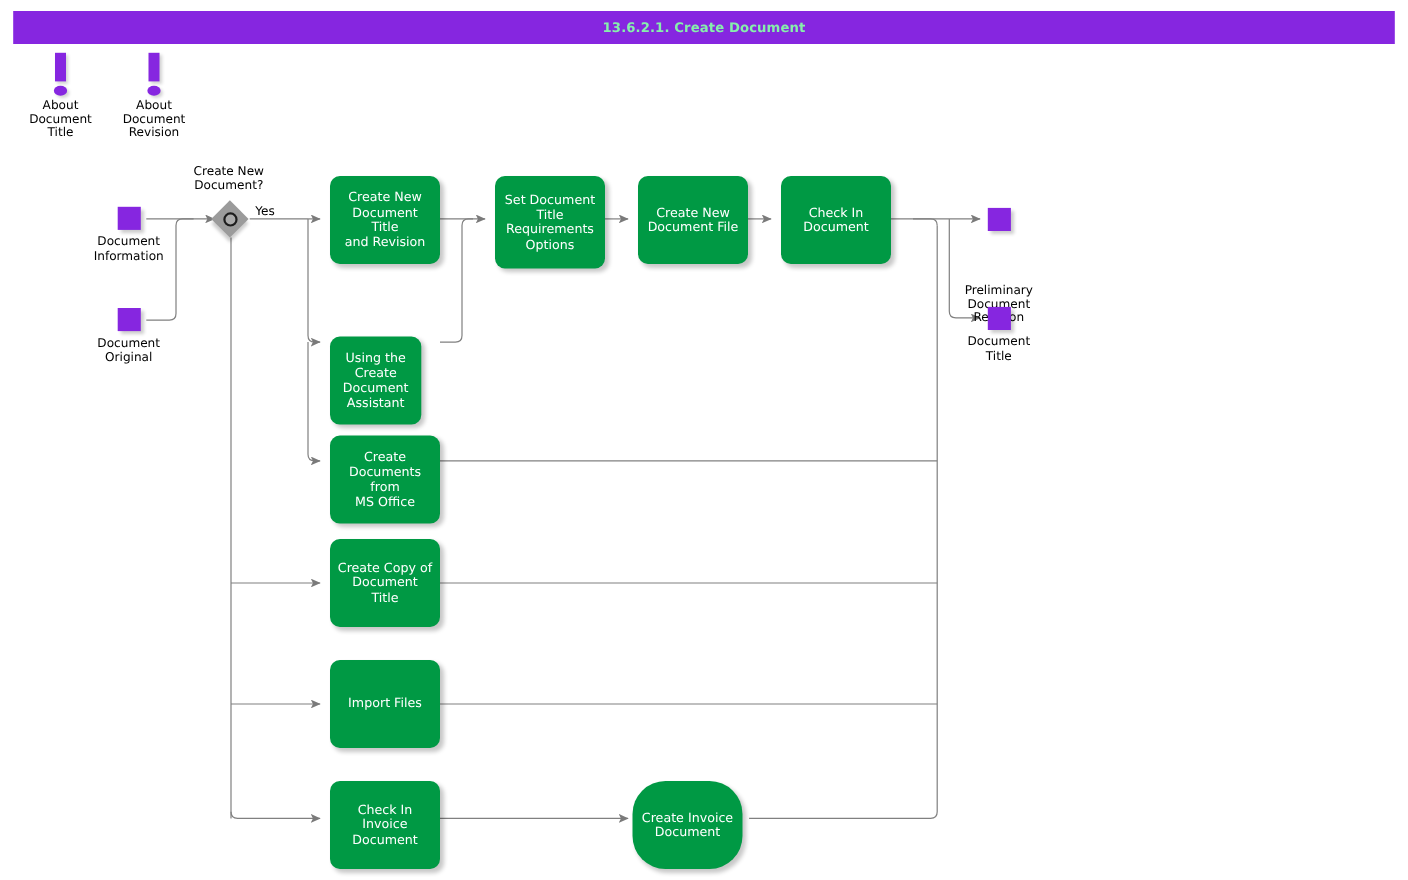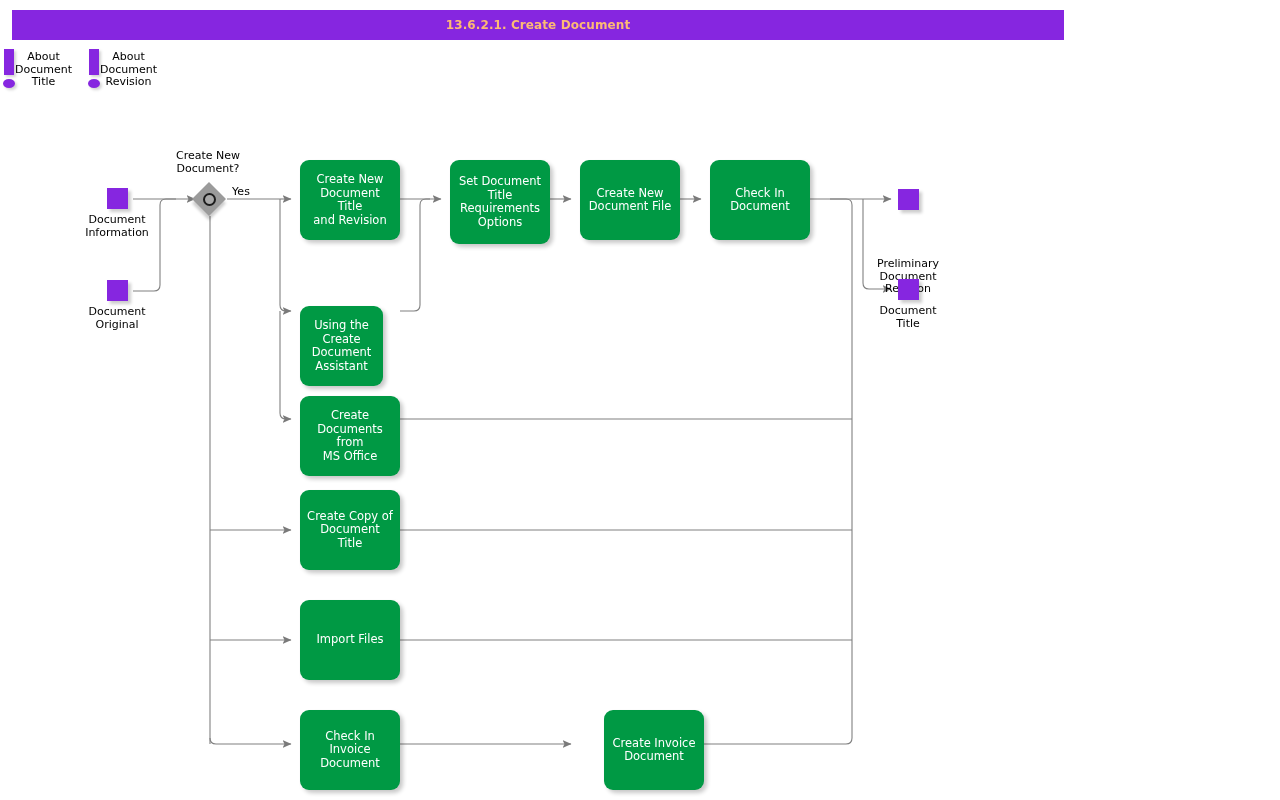--- a/index.html
+++ b/index.html
@@ -16,24 +16,24 @@
     width: 1280px;
     height: 800px;
     background: #ffffff;
     overflow: hidden;
   }
   
   .titlebar {
     position: absolute;
     left: 12px;
     top: 10px;
-    width: 1052px;
+    width: 1256px;
     height: 30px;
     background: #8626E0;
-    color: #fdba74;
+    color: #86efac;
     font-size: 12px;
     font-weight: bold;
     display: flex;
     align-items: center;
     justify-content: center;
     letter-spacing: 0.1px;
   }
   
   #wires {
     position: absolute;
@@ -80,21 +80,21 @@
     line-height: 12.5px;
     color: #000000;
     text-align: center;
     white-space: pre-line;
   }
   
   .note {
     position: absolute;
     width: 104px;
     display: flex;
-    flex-direction: row;
+    flex-direction: column;
     align-items: center;
   }
   .note .bang {
     position: relative;
     width: 12px;
     height: 39px;
   }
   .note .bang .bar {
     position: absolute;
     left: 1px;
@@ -310,18 +310,18 @@
   <div class="proc" style="left:300px; top:600px; width:100px; height:80px;">
     <span style="white-space:pre-line;">Import Files</span>
   </div>
 
   <div class="proc" style="left:300px; top:710px; width:100px; height:80px;">
     <span style="white-space:pre-line;">Check In
 Invoice
 Document</span>
   </div>
 
-  <div class="proc" style="left:604px; top:710px; width:100px; height:80px;">
+  <div class="proc" style="left:575px; top:710px; width:100px; height:80px;border-radius:30px;">
     <span style="white-space:pre-line;">Create Invoice
 Document</span>
   </div>
 
 </div>
 
 </body></html>

